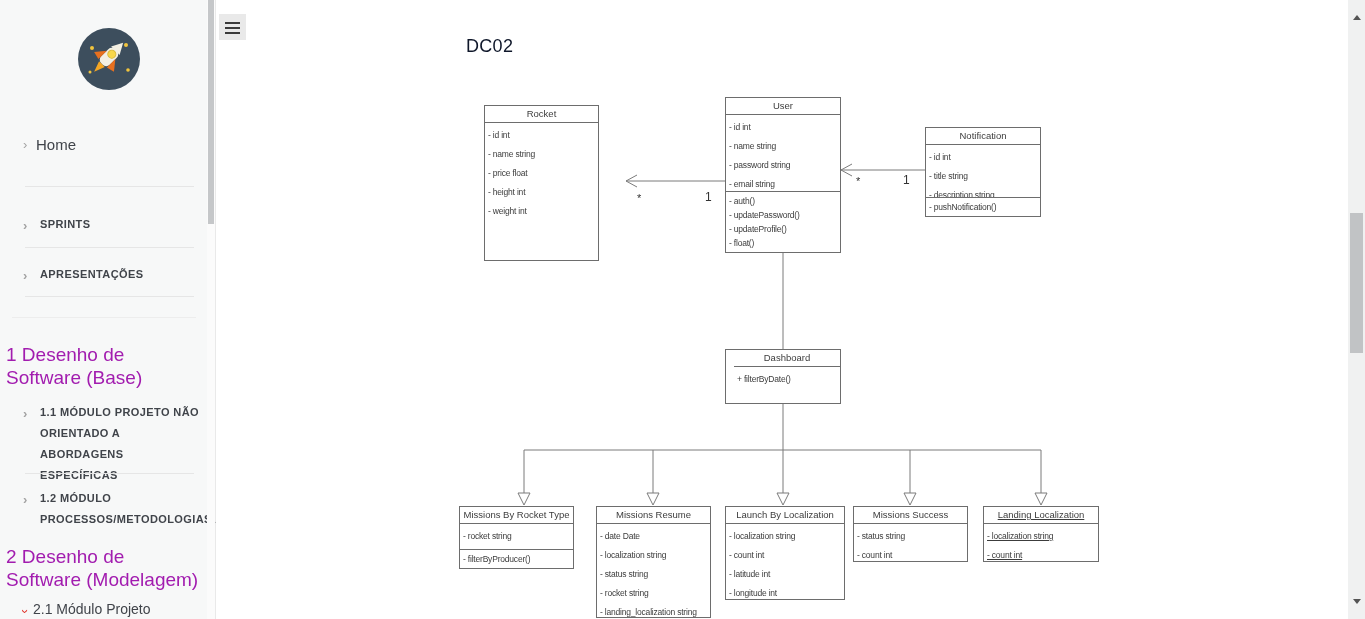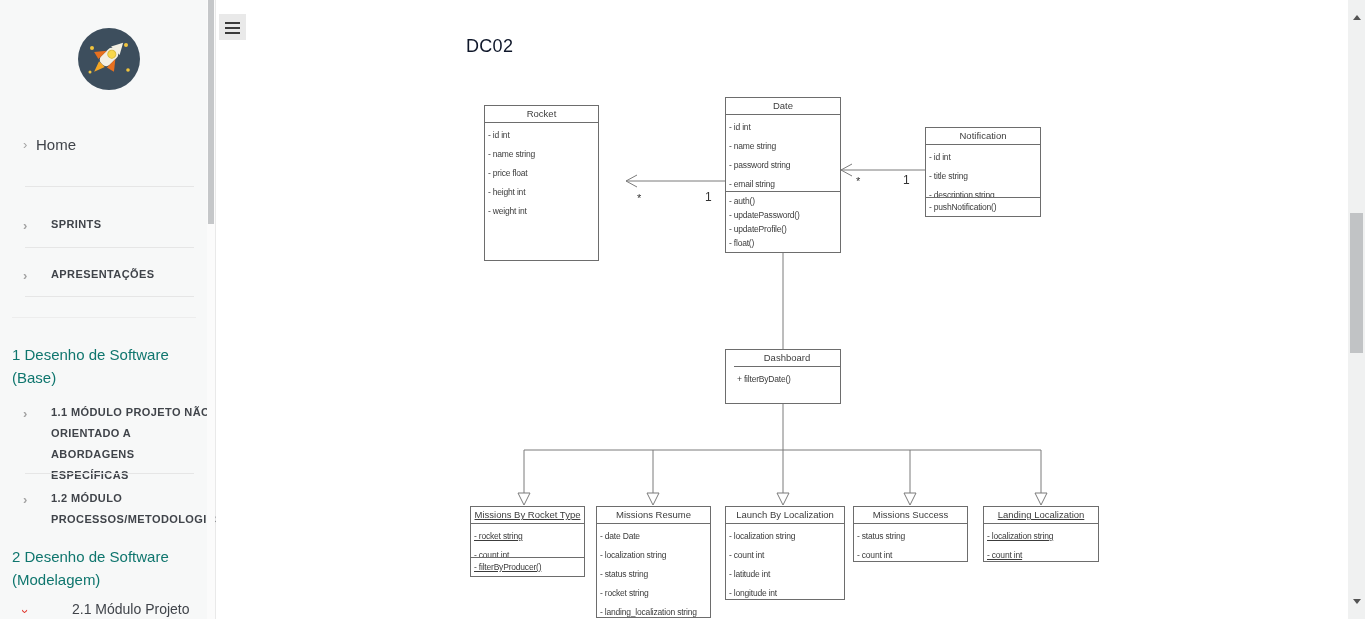--- a/index.html
+++ b/index.html
@@ -10,23 +10,23 @@
   
   .sidebar { position:absolute; left:0; top:0; width:216px; height:619px;
     background:#f7f8f8; border-right:1px solid #e9e9e9; }
   .logo-wrap { position:absolute; left:78px; top:28px; width:62px; height:62px; }
   .nav-item { position:absolute; left:0; width:200px; color:#40444a; cursor:pointer; }
   .nav-item .chev { position:absolute; left:23px; top:1px; color:#a3a3a3; font-size:13px; }
   .nav-item .chev.red { color:#e0352b; display:inline-block; transform:rotate(90deg); top:3px; }
   .nav-label { display:block; margin-left:36px; }
   .lvl-top { font-size:15px; }
   .lvl-caps { font-size:11px; font-weight:600; letter-spacing:.4px; line-height:21px; }
-  .lvl-caps .nav-label { margin-left:51px; width:164px; }
-  .heading { position:absolute; left:12px; width:195px; font-size:15px;
-    line-height:23px; color:#0f766e; }
+  .lvl-caps .nav-label { margin-left:40px; width:164px; }
+  .heading { position:absolute; left:6px; width:195px; font-size:19px;
+    line-height:23px; color:#a21caf; }
   .divider { position:absolute; left:25px; width:169px; border-top:1px solid #e6e6e6; }
   .section-divider { position:absolute; left:12px; width:184px; border-top:1px solid #ededed; }
   .lvl-sub { font-size:14px; }
   .lvl-sub .nav-label { margin-left:33px; }
 
   .side-scrollbar { position:absolute; right:0; top:0; width:8px; height:619px;
     background:#fbfbfb; }
   .side-thumb { position:absolute; left:1px; top:0; width:6px; height:224px;
     background:#c5c7c9; }
 
@@ -117,21 +117,21 @@
     </div>
     <div class="divider" style="top:473px;"></div>
 
     <div class="nav-item lvl-caps" style="top:488px;">
       <span class="chev">›</span>
       <span class="nav-label">1.2 MÓDULO PROCESSOS/METODOLOGIAS/AB</span>
     </div>
 
     <div class="heading" style="top:545px;">2 Desenho de Software (Modelagem)</div>
 
-    <div class="nav-item lvl-sub" style="top:601px;padding-left:39px;">
+    <div class="nav-item lvl-sub" style="top:601px;">
       <span class="chev red">›</span>
       <span class="nav-label">2.1 Módulo Projeto</span>
     </div>
 
     <div class="side-scrollbar">
       <div class="side-thumb"></div>
     </div>
   </aside>
 
   <main class="content">
@@ -182,21 +182,21 @@
       <div class="uml-attrs">
           <div class="uml-row">- id int</div>
           <div class="uml-row">- name string</div>
           <div class="uml-row">- price float</div>
           <div class="uml-row">- height int</div>
           <div class="uml-row">- weight int</div>
         </div>
     </div>
 
     <div class="uml-box" style="left:725px; top:97px; width:116px; height:156px;">
-      <div class="uml-title">Date</div>
+      <div class="uml-title">User</div>
       <div class="uml-attrs">
           <div class="uml-row">- id int</div>
           <div class="uml-row">- name string</div>
           <div class="uml-row">- password string</div>
           <div class="uml-row">- email string</div>
         </div>
       <div class="uml-methods">
           <div class="uml-row">- auth()</div>
           <div class="uml-row">- updatePassword()</div>
           <div class="uml-row">- updateProfile()</div>
@@ -216,21 +216,21 @@
         </div>
     </div>
 
     <div class="uml-box" style="left:725px; top:349px; width:116px; height:55px;padding-left:8px;">
       <div class="uml-title">Dashboard</div>
       <div class="uml-attrs">
           <div class="uml-row">+ filterByDate()</div>
         </div>
     </div>
 
-    <div class="uml-box" style="left:470px; top:506px; width:115px; height:71px;text-decoration:underline;">
+    <div class="uml-box" style="left:459px; top:506px; width:115px; height:63px;">
       <div class="uml-title">Missions By Rocket Type</div>
       <div class="uml-attrs">
           <div class="uml-row">- rocket string</div>
           <div class="uml-row">- count int</div>
         </div>
       <div class="uml-methods">
           <div class="uml-row">- filterByProducer()</div>
         </div>
     </div>
 

